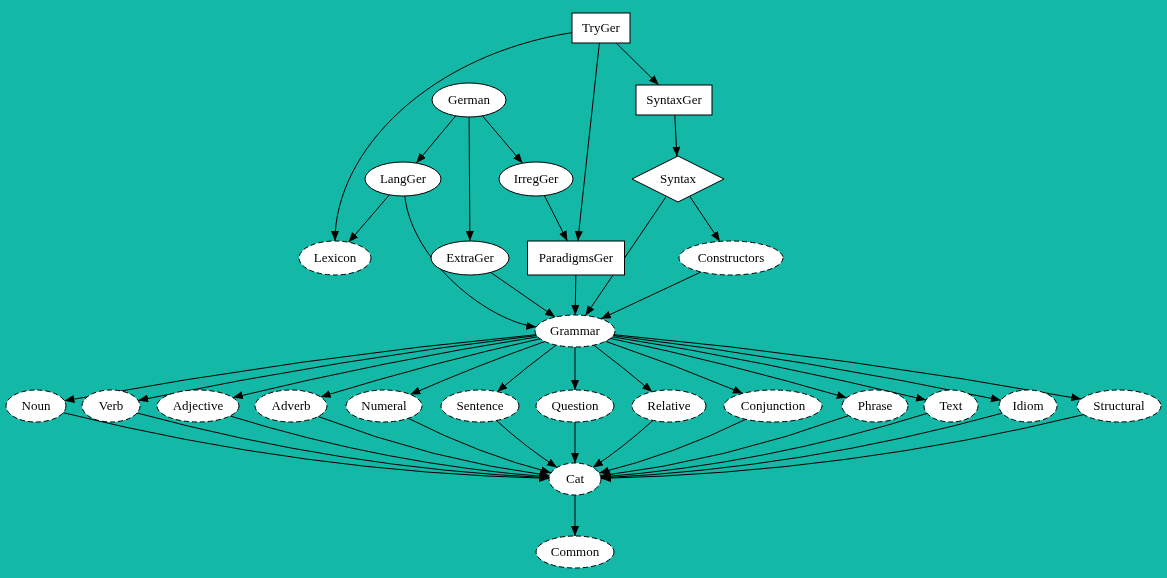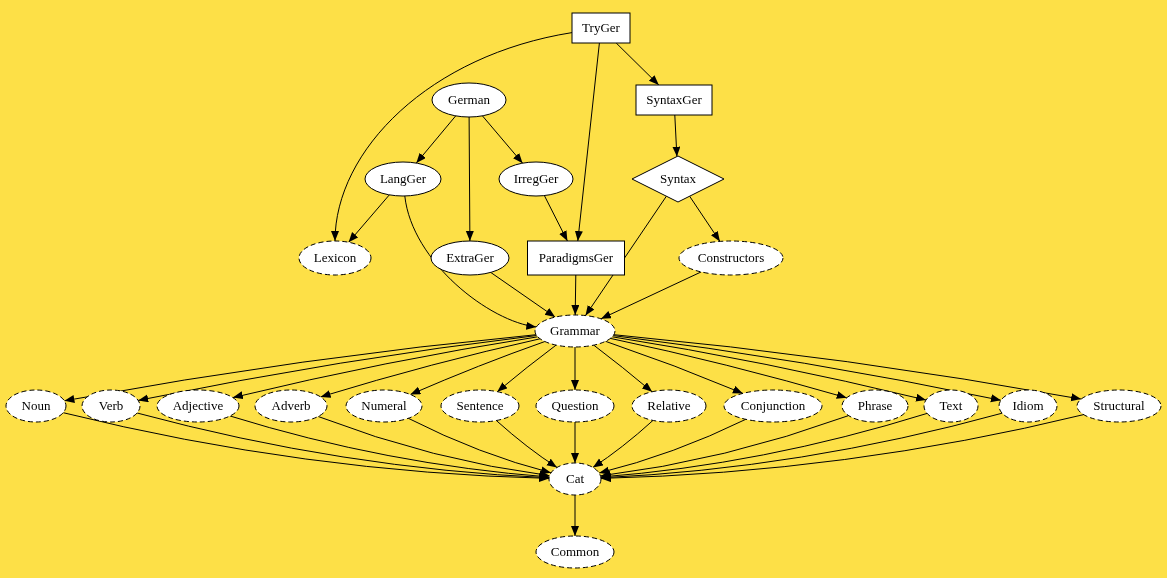--- a/index.html
+++ b/index.html
@@ -4,21 +4,21 @@
 <style>
   html, body {
     margin: 0;
     padding: 0;
     background: #ffffff;
   }
   .canvas {
     position: relative;
     width: 1167px;
     height: 578px;
-    background: #fde047;
+    background: #14b8a6;
     overflow: hidden;
   }
   svg {
     display: block;
   }
   svg text {
     font-family: "Liberation Serif", serif;
     font-size: 13px;
     fill: #000000;
   }

